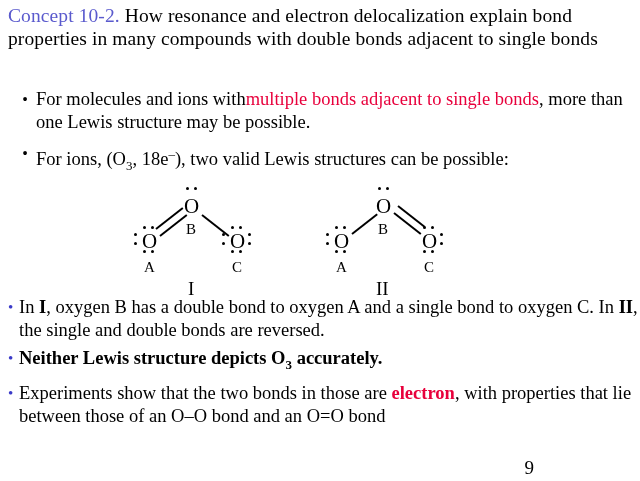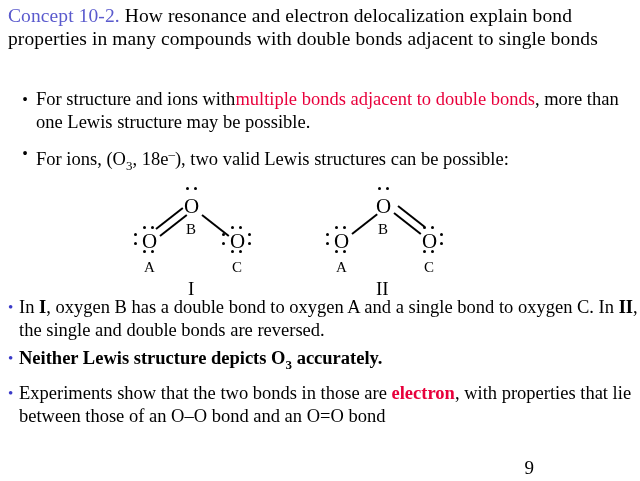--- a/index.html
+++ b/index.html
@@ -164,21 +164,21 @@
 <div class="slide">
 
   <div class="title">
     <span class="concept-label">Concept 10-2.</span><span class="title-rest"> How resonance and electron delocalization explain bond properties in many compounds with double bonds adjacent to single bonds</span>
   </div>
 
   <div class="bullets-top">
 
     <div class="bullet-row">
       <div class="bullet-dot">•</div>
-      <div class="bullet-text"><span>For structure and ions with</span><span class="red">multiple bonds adjacent to double bonds</span><span>, more than one Lewis structure may be possible.</span></div>
+      <div class="bullet-text"><span>For molecules and ions with</span><span class="red">multiple bonds adjacent to single bonds</span><span>, more than one Lewis structure may be possible.</span></div>
     </div>
 
     <div class="bullet-row">
       <div class="bullet-dot">•</div>
       <div class="bullet-text"><span>For ions, (O</span><span class="sub">3</span><span>, 18e</span><span class="sup">–</span><span>), two valid Lewis structures can be possible:</span></div>
     </div>
 
   </div>
 
   <div class="structures">

